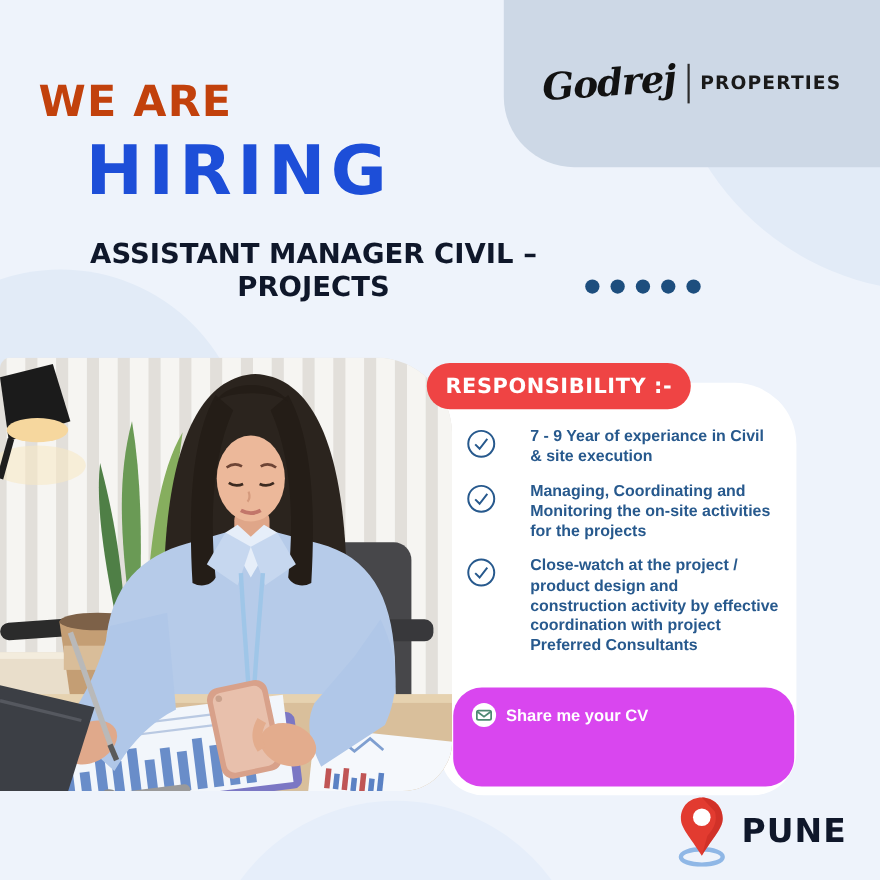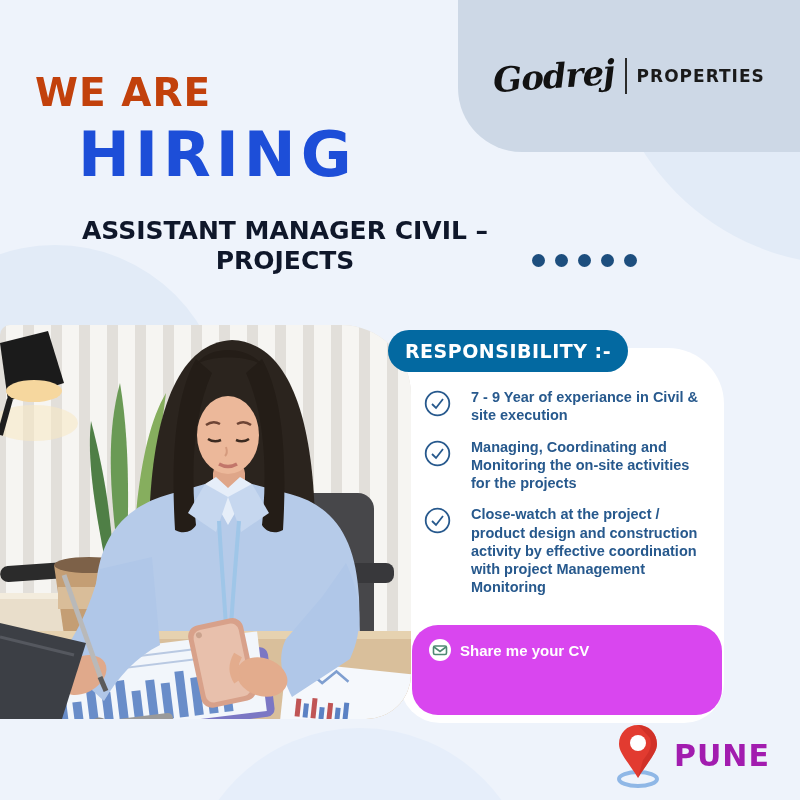--- a/index.html
+++ b/index.html
@@ -41,25 +41,25 @@
     border-radius:10px 70px 45px 0;overflow:hidden;z-index:2;
   }
   
   #resp-panel{
     position:absolute;left:400px;top:348px;width:324px;height:375px;
     background:#ffffff;border-radius:40px 56px 40px 40px;z-index:1;
     box-sizing:border-box;padding:40px 16px 0 24px;
   }
   #resp-pill{
     position:absolute;left:388px;top:330px;width:240px;height:42px;
-    background:#0369a1;border-radius:21px;z-index:3;
+    background:#ef4444;border-radius:21px;z-index:3;
     display:flex;align-items:center;justify-content:center;
     color:#ffffff;font-weight:800;font-size:19px;letter-spacing:0.5px;
   }
-  .bullet{display:flex;align-items:flex-start;gap:20px;margin-bottom:13px;}
+  .bullet{display:flex;align-items:flex-start;gap:31px;margin-bottom:13px;}
   .bullet svg{flex:0 0 27px;margin-top:2px;}
   .bullet .btxt{
     font-family:"Liberation Sans",sans-serif;
     font-weight:bold;font-size:14.5px;line-height:1.26;color:#27598d;width:245px;
   }
 
   
   #cv-box{
     position:absolute;left:412px;top:625px;width:310px;height:90px;
     background:#d946ef;border-radius:26px;z-index:3;box-sizing:border-box;
@@ -70,21 +70,21 @@
   #cv-email{margin-top:9px;font-weight:bold;font-size:15.5px;letter-spacing:-0.2px;}
 
   
   #preference{
     position:absolute;left:130px;top:748px;width:480px;text-align:center;
     font-family:"Liberation Sans",sans-serif;
     color:#3e8468;font-weight:bold;font-size:18.5px;
     text-decoration:underline;text-underline-offset:4px;text-decoration-thickness:2px;
   }
   #location{position:absolute;left:612px;top:722px;display:flex;align-items:center;gap:10px;z-index:3;}
-  #location-label{color:#a21caf;font-weight:800;font-size:30px;letter-spacing:1px;}
+  #location-label{color:#0f172a;font-weight:800;font-size:30px;letter-spacing:1px;}
 </style>
 </head>
 <body>
 
 <div id="page">
 
   <div class="circle" id="circle-top-right"></div>
   <div class="circle" id="circle-left"></div>
   <div class="circle" id="circle-bottom"></div>
 
@@ -254,21 +254,21 @@
         <circle cx="13.5" cy="13.5" r="11.8" fill="none" stroke="#27598d" stroke-width="1.8"></circle>
         <polyline points="8,14 12,18 19,9" fill="none" stroke="#27598d" stroke-width="1.8"></polyline>
       </svg>
       <div class="btxt">Managing, Coordinating and Monitoring the on-site activities for the projects</div>
     </div>
     <div class="bullet">
       <svg width="27" height="27" viewBox="0 0 27 27">
         <circle cx="13.5" cy="13.5" r="11.8" fill="none" stroke="#27598d" stroke-width="1.8"></circle>
         <polyline points="8,14 12,18 19,9" fill="none" stroke="#27598d" stroke-width="1.8"></polyline>
       </svg>
-      <div class="btxt">Close-watch at the project / product design and construction activity by effective coordination with project Management Monitoring</div>
+      <div class="btxt">Close-watch at the project / product design and construction activity by effective coordination with project Preferred Consultants</div>
     </div>
   </div>
   <div id="resp-pill">RESPONSIBILITY :-</div>
 
   <div id="cv-box">
     <div id="cv-label-row">
       <svg width="24" height="24" viewBox="0 0 24 24">
         <circle cx="12" cy="12" r="11" fill="#ffffff"></circle>
         <rect x="5.5" y="8" width="13" height="8.5" rx="1.5" fill="none" stroke="#4e8973" stroke-width="1.6"></rect>
         <polyline points="6,9 12,13.5 18,9" fill="none" stroke="#4e8973" stroke-width="1.6"></polyline>

